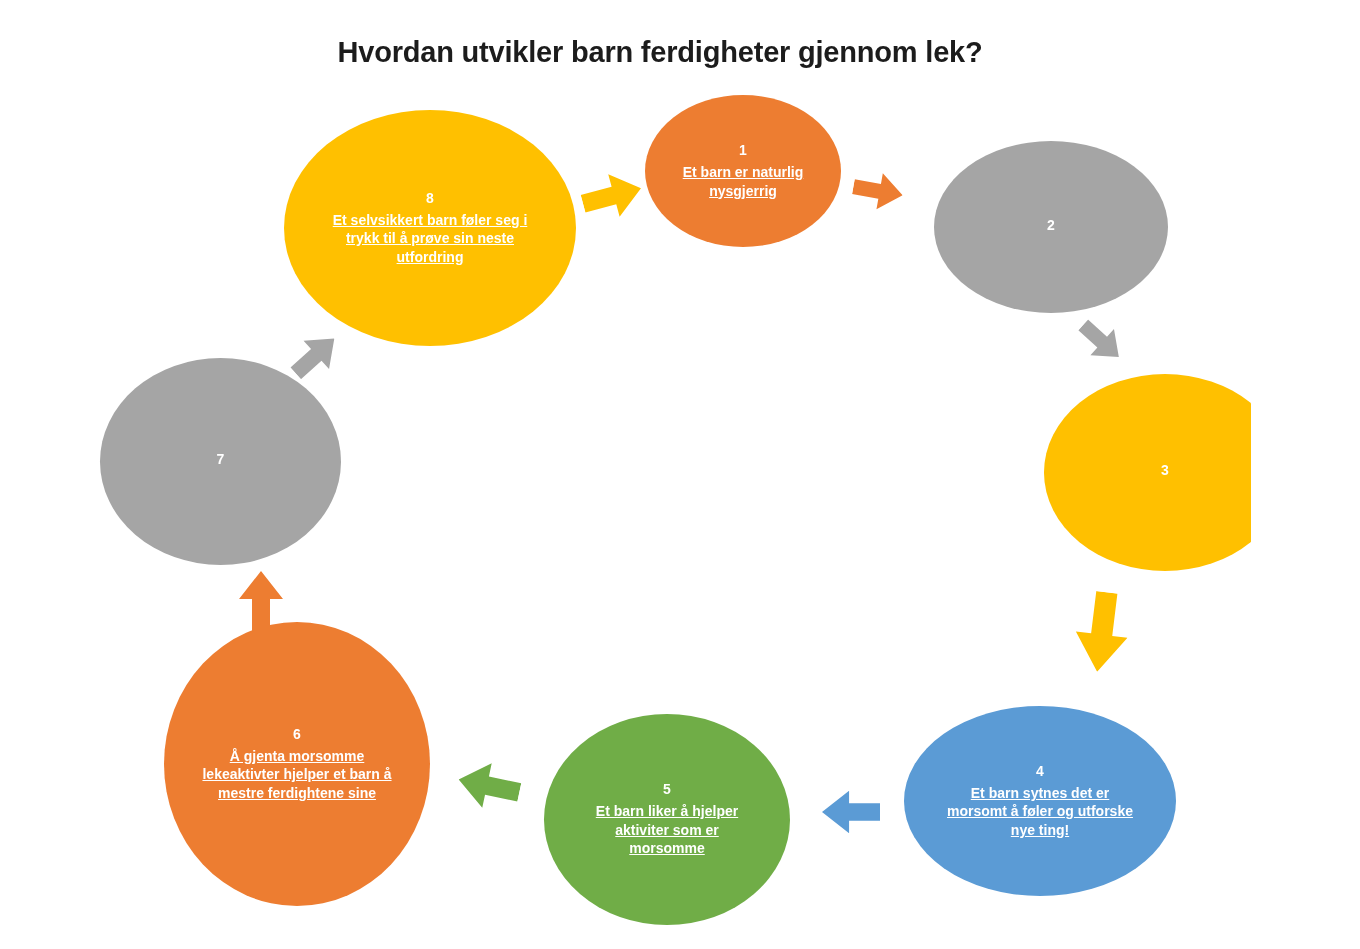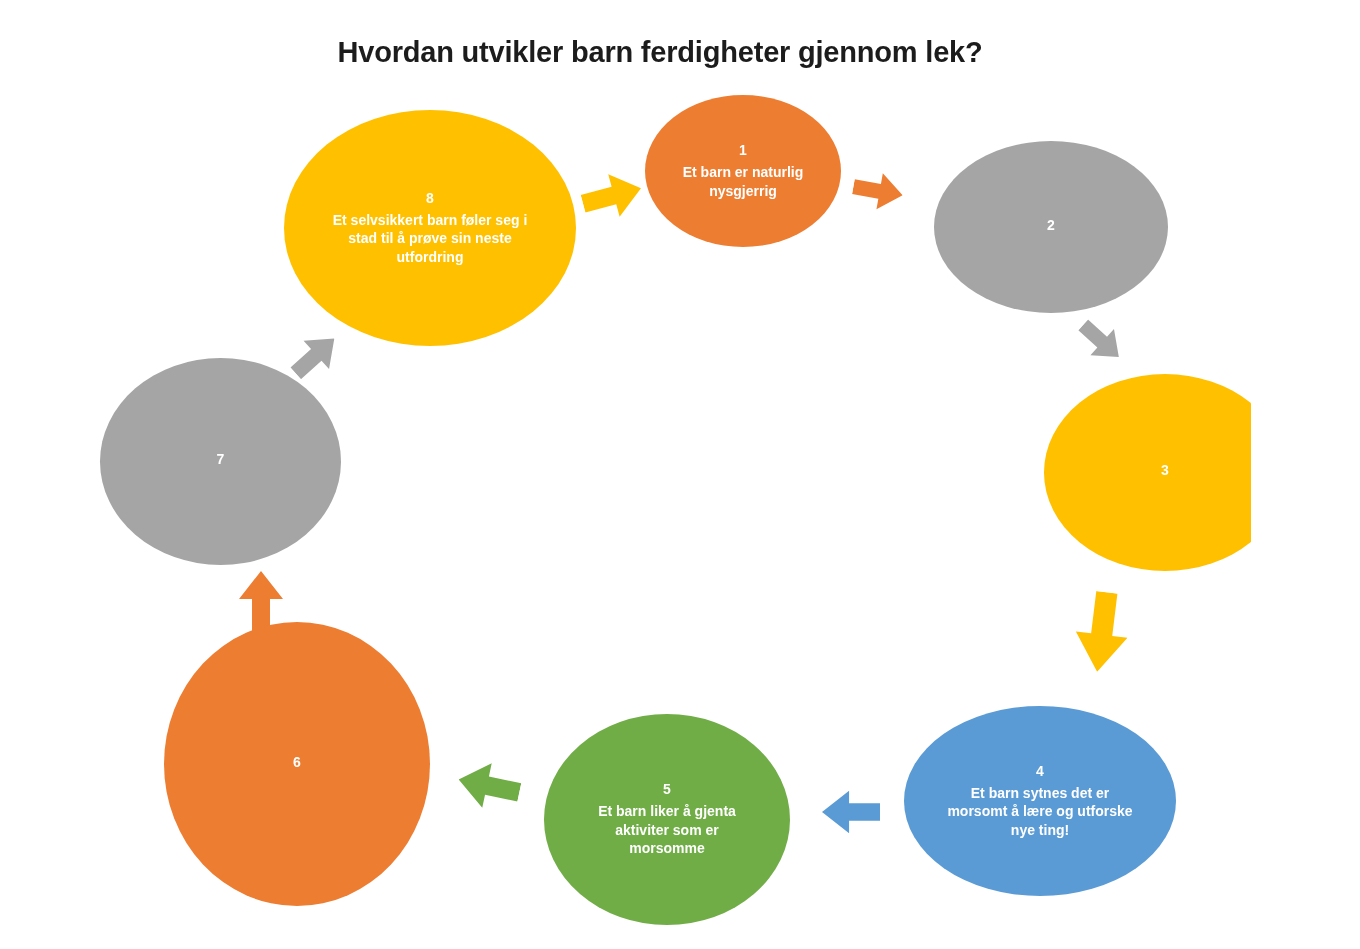--- a/index.html
+++ b/index.html
@@ -12,21 +12,21 @@
     text-align:center; font-size:29px; font-weight:bold; color:#1c1c1c;
     letter-spacing:-0.2px;
   }
 
   .ellipse {
     position:absolute; border-radius:50%;
     display:flex; flex-direction:column; align-items:center; justify-content:center;
     color:#ffffff; font-weight:bold; text-align:center;
   }
   .num { font-size:14px; margin-bottom:5px; }
-  .txt { font-size:14px; line-height:1.32; }
+  .txt { font-size:14px; line-height:1.32;text-decoration:underline; }
 
   .step1 { left:645px;  top:95px;  width:196px; height:152px; padding:0 30px; }
   .step2 { left:934px;  top:141px; width:234px; height:172px; padding:0 32px; }
   .step3 { left:1044px; top:374px; width:242px; height:197px; padding:0 22px; }
   .step4 { left:904px;  top:706px; width:272px; height:190px; padding:0 42px; }
   .step5 { left:544px;  top:714px; width:246px; height:211px; padding:0 32px; }
   .step6 { left:164px;  top:622px; width:266px; height:284px; padding:0 34px; }
   .step7 { left:100px;  top:358px; width:241px; height:207px; padding:0 32px; }
   .step8 { left:284px;  top:110px; width:292px; height:236px; padding:0 38px; }
 
@@ -57,39 +57,40 @@
   <div class="ellipse step2" style="background: rgb(165, 165, 165);">
     <div class="num">2</div>
   </div>
 
   <div class="ellipse step3" style="background: rgb(255, 192, 0);">
     <div class="num">3</div>
   </div>
 
   <div class="ellipse step4" style="background: rgb(91, 155, 213);">
     <div class="num">4</div>
-    <div class="txt">Et barn sytnes det er morsomt å lære og utforske nye ting!</div>
+    <div class="txt">Et barn sytnes det er morsomt å føler og utforske nye ting!</div>
   </div>
 
   <div class="ellipse step5" style="background: rgb(112, 173, 71);">
     <div class="num">5</div>
-    <div class="txt">Et barn liker å gjenta aktiviter som er morsomme</div>
+    <div class="txt">Et barn liker å hjelper aktiviter som er morsomme</div>
   </div>
 
   <div class="ellipse step6" style="background: rgb(237, 125, 49);">
     <div class="num">6</div>
+    <div class="txt">Å gjenta morsomme lekeaktivter hjelper et barn å mestre ferdightene sine</div>
   </div>
 
   <div class="ellipse step7" style="background: rgb(165, 165, 165);">
     <div class="num">7</div>
   </div>
 
   <div class="ellipse step8" style="background: rgb(255, 192, 0);">
     <div class="num">8</div>
-    <div class="txt">Et selvsikkert barn føler seg i stad til å prøve sin neste utfordring</div>
+    <div class="txt">Et selvsikkert barn føler seg i trykk til å prøve sin neste utfordring</div>
   </div>
 
   <div class="arrow a1" style="color: rgb(255, 192, 0);">
     <svg viewBox="0 0 60 44">
         <polygon points="0,13 32,13 32,0 60,22 32,44 32,31 0,31" fill="currentColor"></polygon>
       </svg>
   </div>
   <div class="arrow a2" style="color: rgb(237, 125, 49);">
     <svg viewBox="0 0 60 44">
         <polygon points="0,13 32,13 32,0 60,22 32,44 32,31 0,31" fill="currentColor"></polygon>

